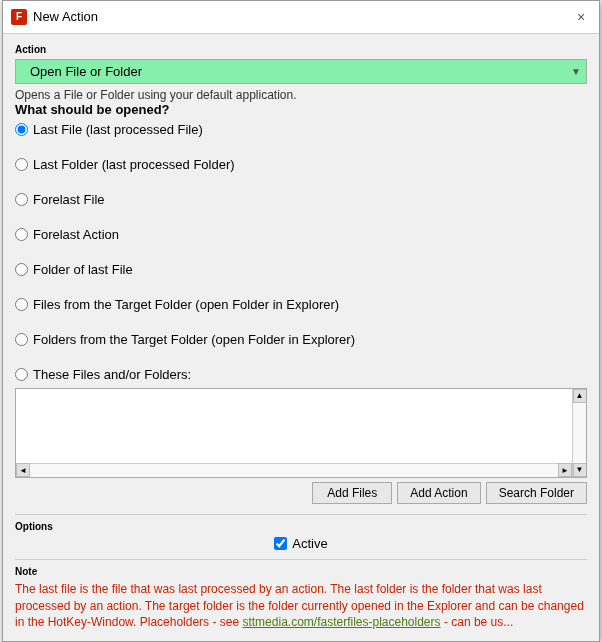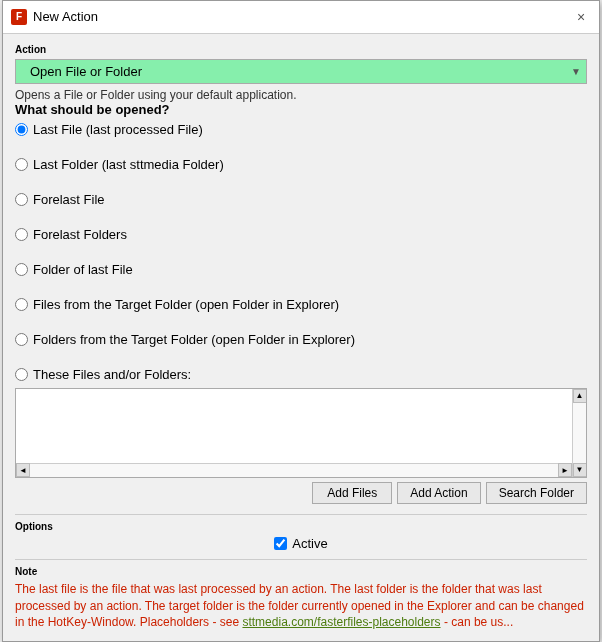--- a/index.html
+++ b/index.html
@@ -270,29 +270,29 @@
     <div class="description">Opens a File or Folder using your default application.</div>
 
     <div class="what-opened-label">What should be opened?</div>
     <div class="radio-group">
       <label class="radio-item">
         <input type="radio" name="openType" checked="" style="">
         <span class="radio-label">Last File (last processed File)</span>
       </label>
       <label class="radio-item">
         <input type="radio" name="openType" style="">
-        <span class="radio-label">Last Folder (last sttmedia Folder)</span>
+        <span class="radio-label">Last Folder (last processed Folder)</span>
       </label>
       <label class="radio-item">
         <input type="radio" name="openType" style="">
         <span class="radio-label">Forelast File</span>
       </label>
       <label class="radio-item">
         <input type="radio" name="openType" style="">
-        <span class="radio-label">Forelast Folders</span>
+        <span class="radio-label">Forelast Action</span>
       </label>
       <label class="radio-item">
         <input type="radio" name="openType" style="">
         <span class="radio-label">Folder of last File</span>
       </label>
       <label class="radio-item">
         <input type="radio" name="openType" style="">
         <span class="radio-label">Files from the Target Folder (open Folder in Explorer)</span>
       </label>
       <label class="radio-item">

